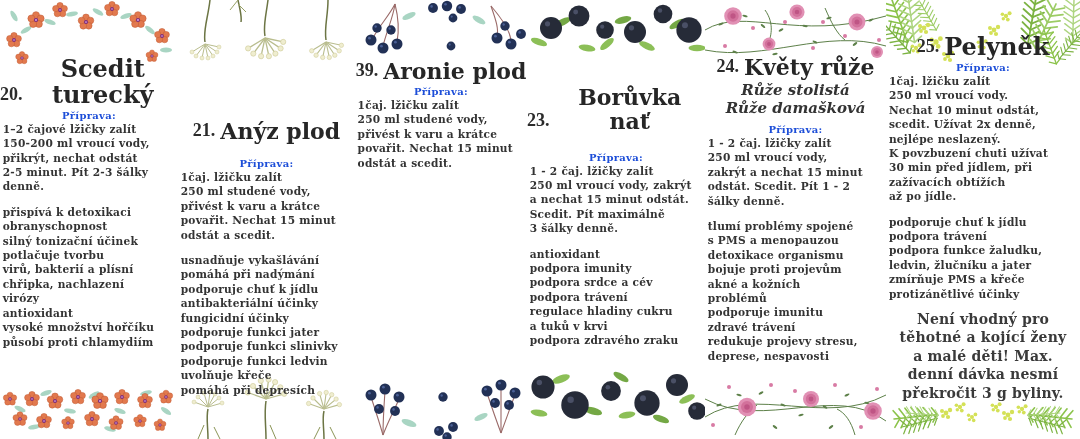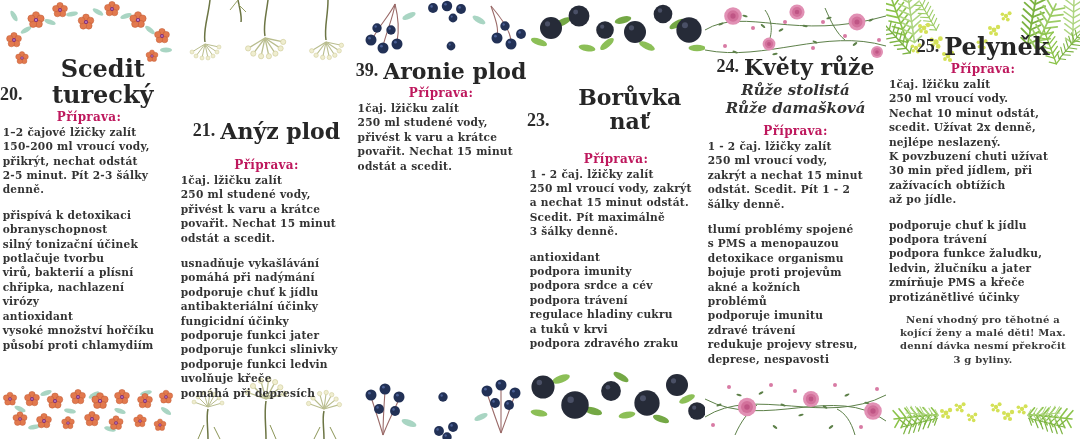--- a/index.html
+++ b/index.html
@@ -12,25 +12,25 @@
   .decor-bottom{bottom:0;}
   .decor svg{display:block;width:100%;}
   .titlerow{display:flex;align-items:flex-end;justify-content:center;gap:5px;position:relative;z-index:2;}
   .c0 .titlerow{margin-top:56px}.c1 .titlerow{margin-top:120px}.c2 .titlerow{margin-top:60px}
   .c3 .titlerow{margin-top:86px}.c4 .titlerow{margin-top:56px}.c5 .titlerow{margin-top:34px}
   .num{font-family:Liberation Serif, serif;font-weight:700;font-size:18px;color:#2b2b2b;margin-bottom:3px;}
   .title{margin:0;font-weight:700;font-size:22px;line-height:1.08;color:#262626;text-align:center;}
   .c0 .title,.c5 .title{font-size:24px;}
   .subtitle{font-style:italic;font-weight:700;font-size:15px;line-height:1.2;color:#333;text-align:center;white-space:pre-line;margin-top:1px;}
   .subtitle:empty{display:none;}
-  .preplabel{font-weight:700;font-size:12px;color:#be185d;margin-top:2px;letter-spacing:.3px;}
+  .preplabel{font-weight:700;font-size:10px;color:#1d4ed8;margin-top:2px;letter-spacing:.3px;}
   .c1 .preplabel{margin-top:14px}.c3 .preplabel{margin-top:18px}.c4 .preplabel{margin-top:7px}
   .prep,.benefits{font-weight:700;font-size:10.6px;line-height:1.36;letter-spacing:.25px;color:#333;white-space:pre-line;width:97%;margin-top:1px;position:relative;z-index:2;}
   .benefits{margin-top:11px;}
-  .warning{font-weight:700;font-size:10px;line-height:1.32;letter-spacing:.2px;color:#3a3a3a;text-align:center;white-space:normal;width:88%;margin-top:9px;position:relative;z-index:2;}
+  .warning{font-weight:700;font-size:14px;line-height:1.32;letter-spacing:.2px;color:#3a3a3a;text-align:center;white-space:normal;width:88%;margin-top:9px;position:relative;z-index:2;}
   .warning:empty{display:none;}
   #defs{position:absolute;width:0;height:0;}
 </style>
 </head>
 <body>
 
 <svg id="defs" aria-hidden="true">
   <defs>
     <g id="cfl">
       <g fill="#e2794e" stroke="#c05a33" stroke-width=".5">

